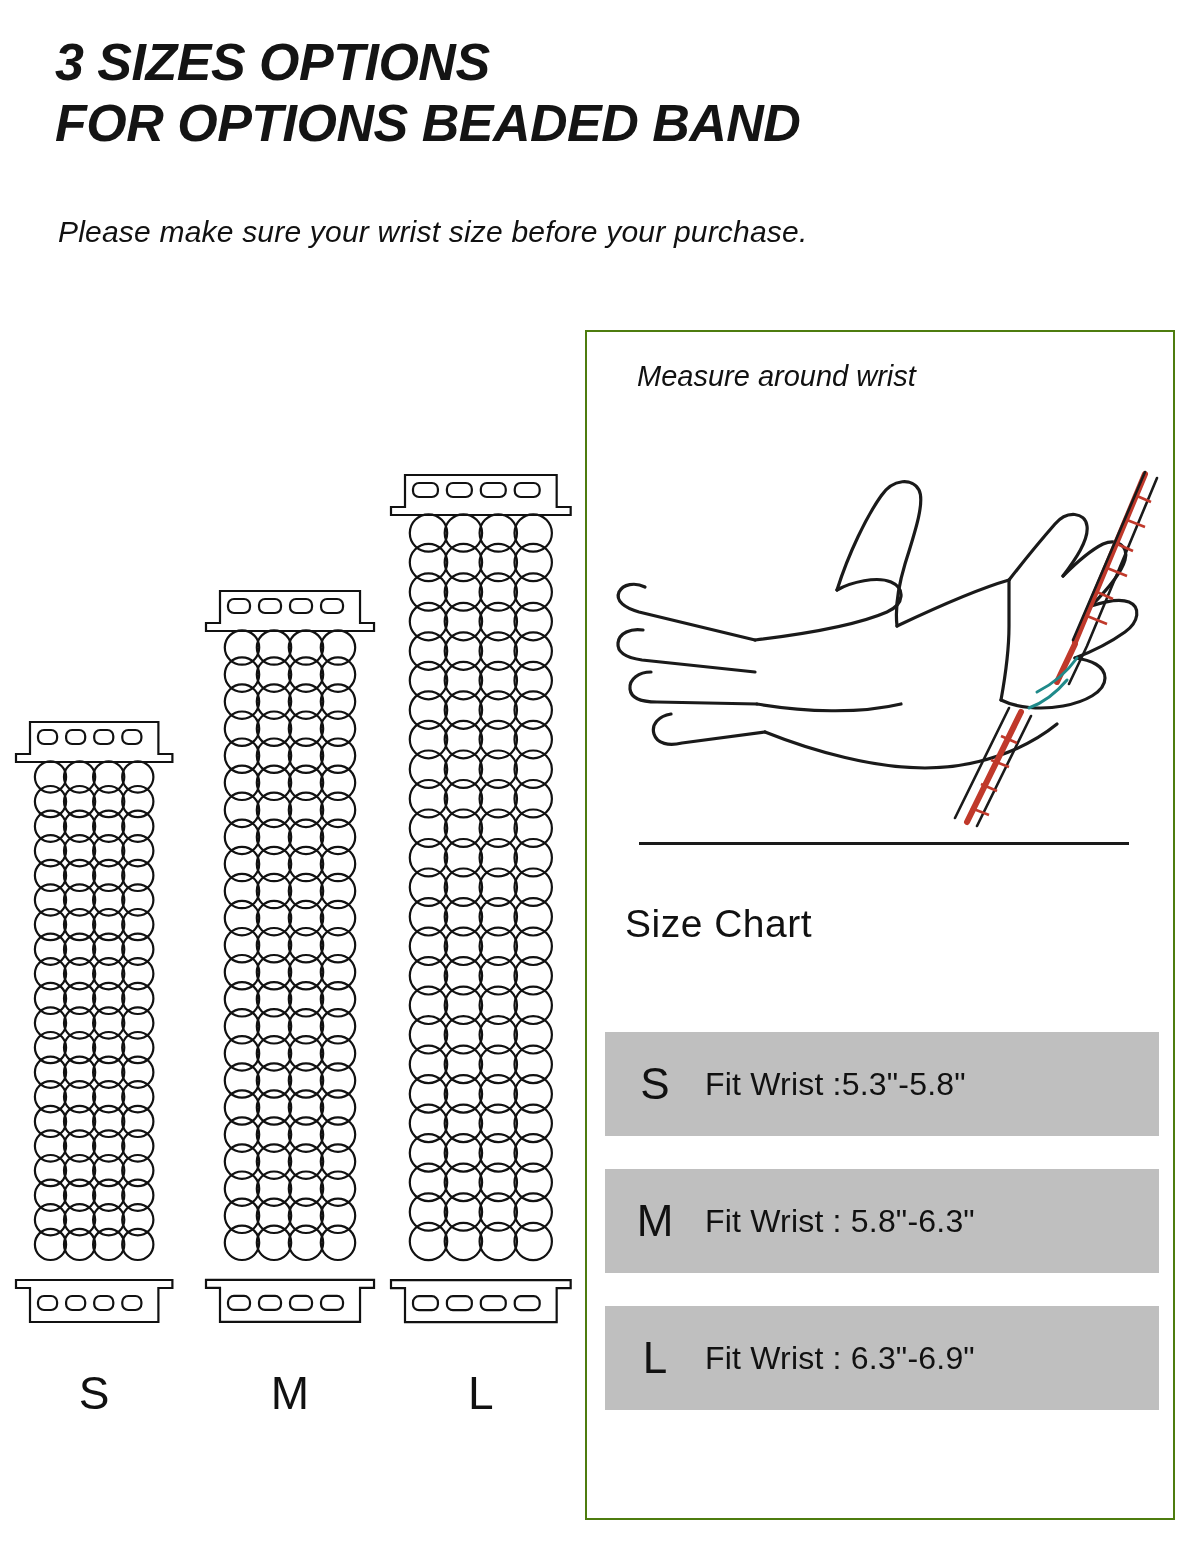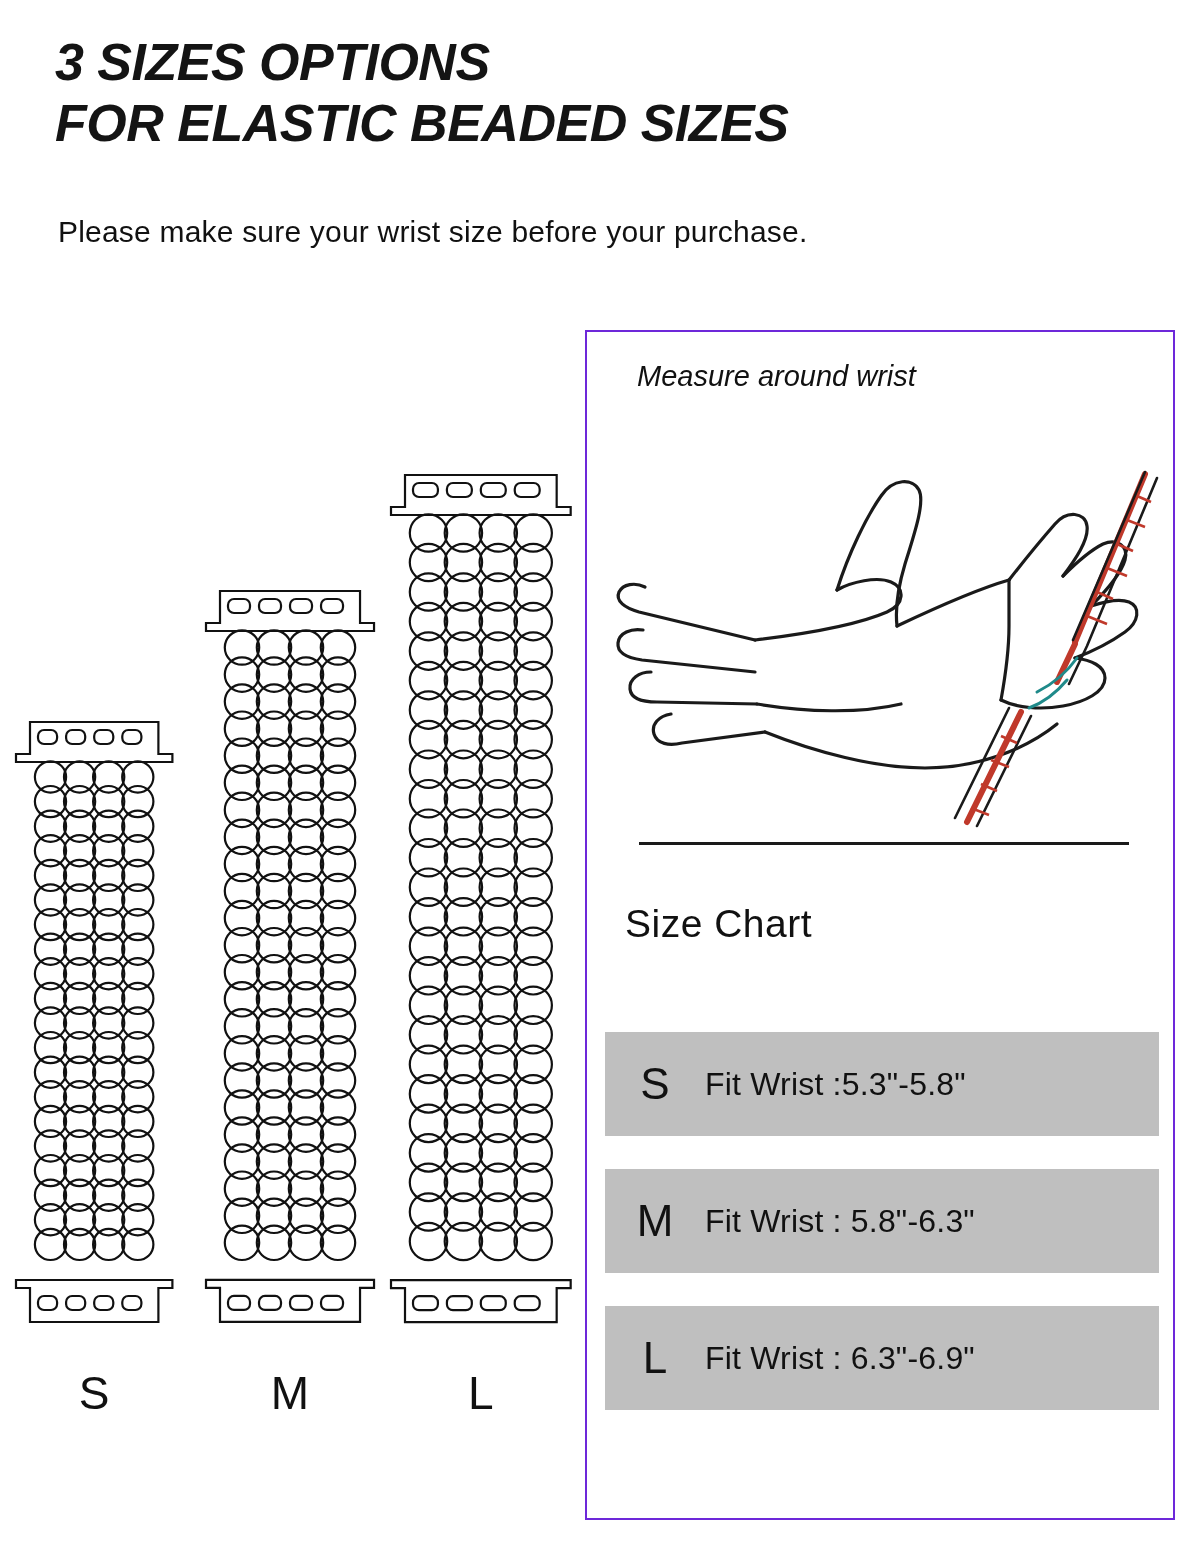--- a/index.html
+++ b/index.html
@@ -29,20 +29,21 @@
     color: #141414;
     font-style: italic;
   }
   .title .line2 { display: block; }
 
   .subtitle {
     position: absolute;
     left: 58px;
     top: 215px;
     font-size: 30px;
+    font-style: italic;
     color: #111111;
     letter-spacing: 0.2px;
   }
 
   
   .bands {
     position: absolute;
     left: 0;
     top: 390px;
     width: 580px;
@@ -60,21 +61,21 @@
     color: #111111;
   }
 
   
   .panel {
     position: absolute;
     left: 585px;
     top: 330px;
     width: 590px;
     height: 1190px;
-    border: 2px solid #6d28d9;
+    border: 2px solid #4d7c0f;
     box-sizing: border-box;
     background: #ffffff;
   }
   .panel-caption {
     position: absolute;
     left: 50px;
     top: 28px;
     font-size: 29px;
     font-style: italic;
     color: #111111;
@@ -128,21 +129,21 @@
     font-size: 32px;
     color: #111111;
     letter-spacing: 0.2px;
   }
 </style>
 </head>
 <body>
 
 <div class="title">
   <span>3 SIZES OPTIONS</span>
-  <span class="line2">FOR ELASTIC BEADED SIZES</span>
+  <span class="line2">FOR OPTIONS BEADED BAND</span>
 </div>
 
 <div class="subtitle">Please make sure your wrist size before your purchase.</div>
 
 <div class="bands">
 
   <div class="band" id="band-s" style="left: 10px;"><svg width="168.39999999999998" height="610" viewBox="0 0 168.39999999999998 610" xmlns="http://www.w3.org/2000/svg">
         <g fill="none" stroke="#111111" stroke-width="2.2">
           <path d="M6 46 L162.39999999999998 46 L162.39999999999998 38 L148.39999999999998 38 L148.39999999999998 6 L20 6 L20 38 L6 38 Z"></path>
           <rect x="28" y="14" rx="6" ry="6" width="19.099999999999994" height="14"></rect>

